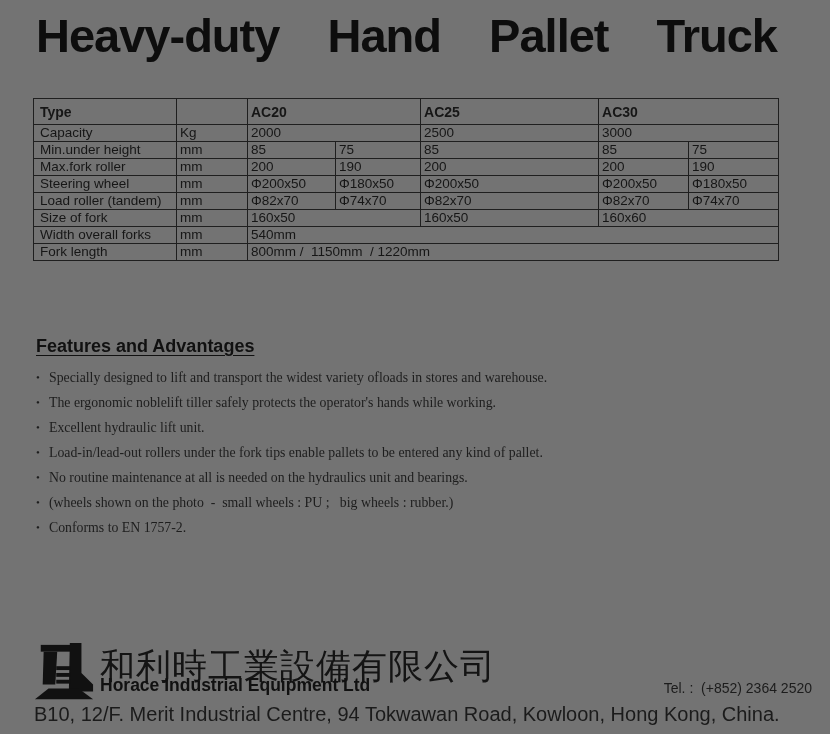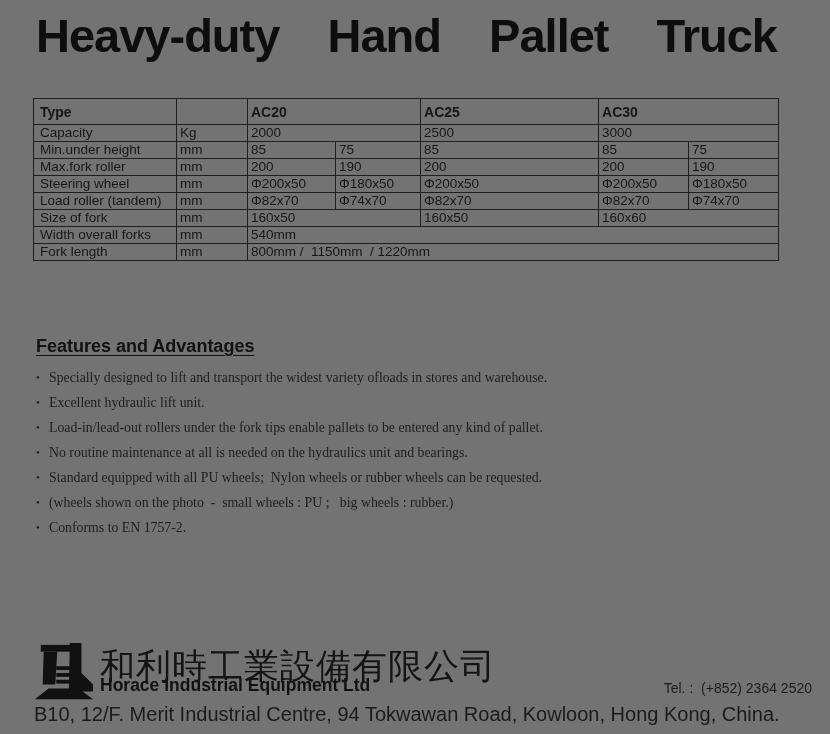--- a/index.html
+++ b/index.html
@@ -146,24 +146,24 @@
           <td class="lab">Fork length</td>
           <td>mm</td>
           <td colspan="5">800mm /  1150mm  / 1220mm</td>
         </tr>
       </tbody>
   </table>
 
   <div class="features-heading">Features and Advantages</div>
   <ul class="features" id="features-list">
       <li><span class="blt">•</span><span>Specially designed to lift and transport the widest variety ofloads in stores and warehouse.</span></li>
+      <li><span class="blt">•</span><span>The ergonomic noblelift tiller safely protects the operator's hands while working.</span></li>
       <li><span class="blt">•</span><span>Excellent hydraulic lift unit.</span></li>
       <li><span class="blt">•</span><span>Load-in/lead-out rollers under the fork tips enable pallets to be entered any kind of pallet.</span></li>
       <li><span class="blt">•</span><span>No routine maintenance at all is needed on the hydraulics unit and bearings.</span></li>
-      <li><span class="blt">•</span><span>Standard equipped with all PU wheels;  Nylon wheels or rubber wheels can be requested.</span></li>
       <li><span class="blt">•</span><span>(wheels shown on the photo  -  small wheels : PU ;   big wheels : rubber.)</span></li>
       <li><span class="blt">•</span><span>Conforms to EN 1757-2.</span></li>
     </ul>
 
   <svg class="logo" width="62" height="60" viewBox="0 0 64 60" aria-hidden="true">
     <g fill="#111">
       <rect x="8" y="2" width="38" height="7"></rect>
       <polygon points="11,9 25,9 23,43 10,43"></polygon>
       <path d="M38,0 h12 v31 l12,12 v7 h-25 z"></path>
       <rect x="24" y="24" width="15" height="4"></rect>

